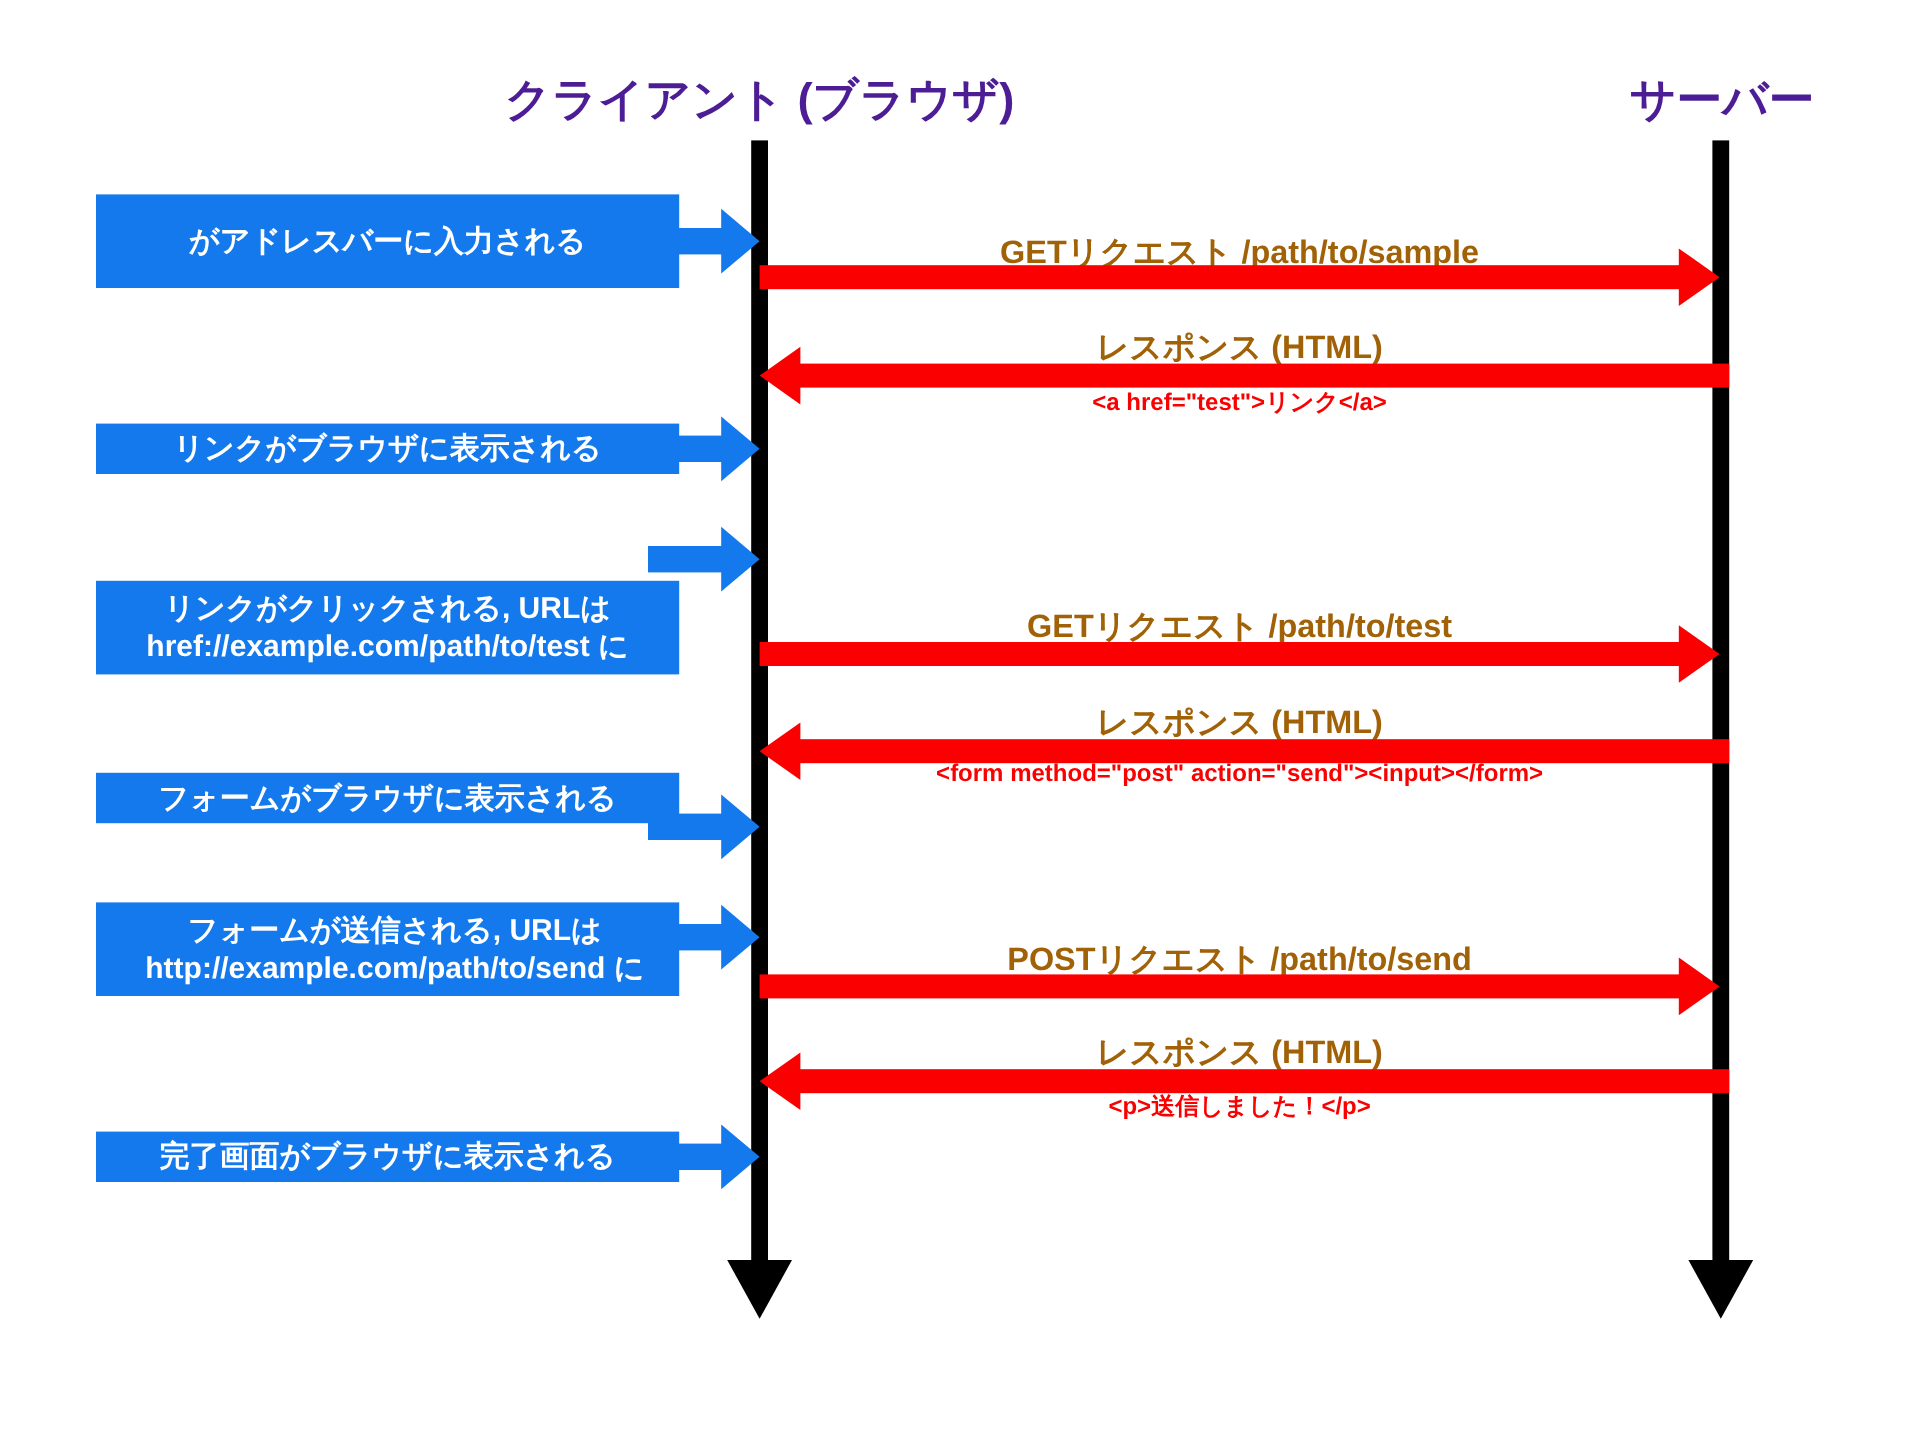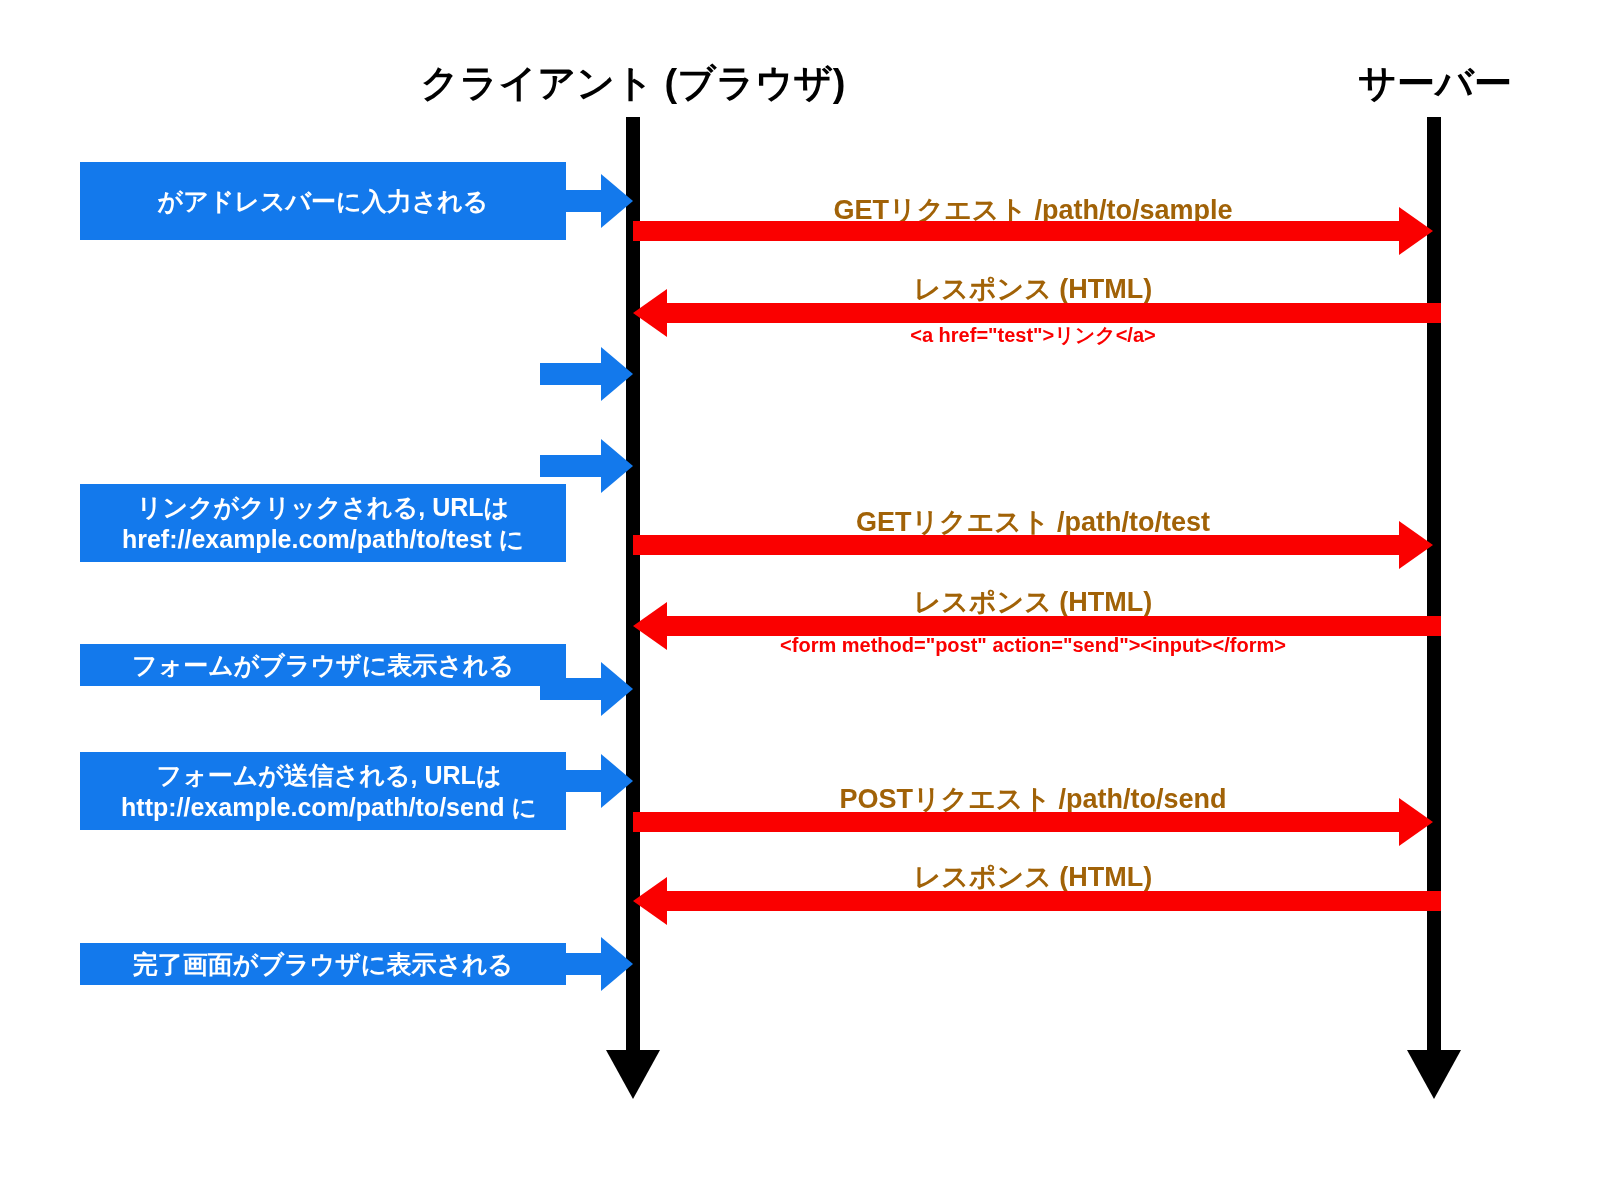--- a/index.html
+++ b/index.html
@@ -17,21 +17,21 @@
     height: 1200px;
     background: #ffffff;
     overflow: hidden;
   }
 
   
   .participant-title {
     position: absolute;
     font-weight: bold;
     font-size: 38px;
-    color: #000000;
+    color: #4c1d95;
     white-space: nowrap;
     text-align: center;
     letter-spacing: 0px;
   }
   #title-client { left: 410px; top: 58px; width: 446px; }
   #title-server { left: 1255px; top: 58px; width: 360px; }
 
   
   .lifeline {
     position: absolute;
@@ -147,20 +147,23 @@
 
   <div class="msg-label" style="left:633px; top:192px; width:800px;">GETリクエスト /path/to/sample</div>
   <div class="red-shaft" style="left:633px; top:221px; width:768px;"></div>
   <div class="red-head-right" style="left:1399px; top:207px;"></div>
 
   <div class="msg-label" style="left:633px; top:271px; width:800px;">レスポンス (HTML)</div>
   <div class="red-shaft" style="left:666px; top:303px; width:775px;"></div>
   <div class="red-head-left" style="left:633px; top:289px;"></div>
   <div class="msg-sublabel" style="left:633px; top:322px; width:800px;">&lt;a href="test"&gt;リンク&lt;/a&gt;</div>
 
+  <div class="client-note" style="left:80px; top:353px; width:486px; height:42px;">
+    <span class="line">リンクがブラウザに表示される</span>
+  </div>
   <div class="blue-shaft" style="left:540px; top:363px; width:66px;"></div>
   <div class="blue-head" style="left:601px; top:347px;"></div>
 
   <div class="client-note" style="left:80px; top:437px; width:486px; height:78px;margin-top:47px;">
     <span class="line">リンクがクリックされる, URLは</span>
     <span class="line">href://example.com/path/to/test に</span>
   </div>
   <div class="blue-shaft" style="left:540px; top:455px; width:66px;"></div>
   <div class="blue-head" style="left:601px; top:439px;"></div>
 
@@ -186,20 +189,21 @@
   <div class="blue-shaft" style="left:540px; top:770px; width:66px;"></div>
   <div class="blue-head" style="left:601px; top:754px;"></div>
 
   <div class="msg-label" style="left:633px; top:781px; width:800px;">POSTリクエスト /path/to/send</div>
   <div class="red-shaft" style="left:633px; top:812px; width:768px;"></div>
   <div class="red-head-right" style="left:1399px; top:798px;"></div>
 
   <div class="msg-label" style="left:633px; top:859px; width:800px;">レスポンス (HTML)</div>
   <div class="red-shaft" style="left:666px; top:891px; width:775px;"></div>
   <div class="red-head-left" style="left:633px; top:877px;"></div>
+  <div class="msg-sublabel" style="left:633px; top:908px; width:800px;">&lt;p&gt;送信しました！&lt;/p&gt;</div>
 
   <div class="client-note" style="left:80px; top:943px; width:486px; height:42px;">
     <span class="line">完了画面がブラウザに表示される</span>
   </div>
   <div class="blue-shaft" style="left:540px; top:953px; width:66px;"></div>
   <div class="blue-head" style="left:601px; top:937px;"></div>
 
 </div>
 
 </body></html>

